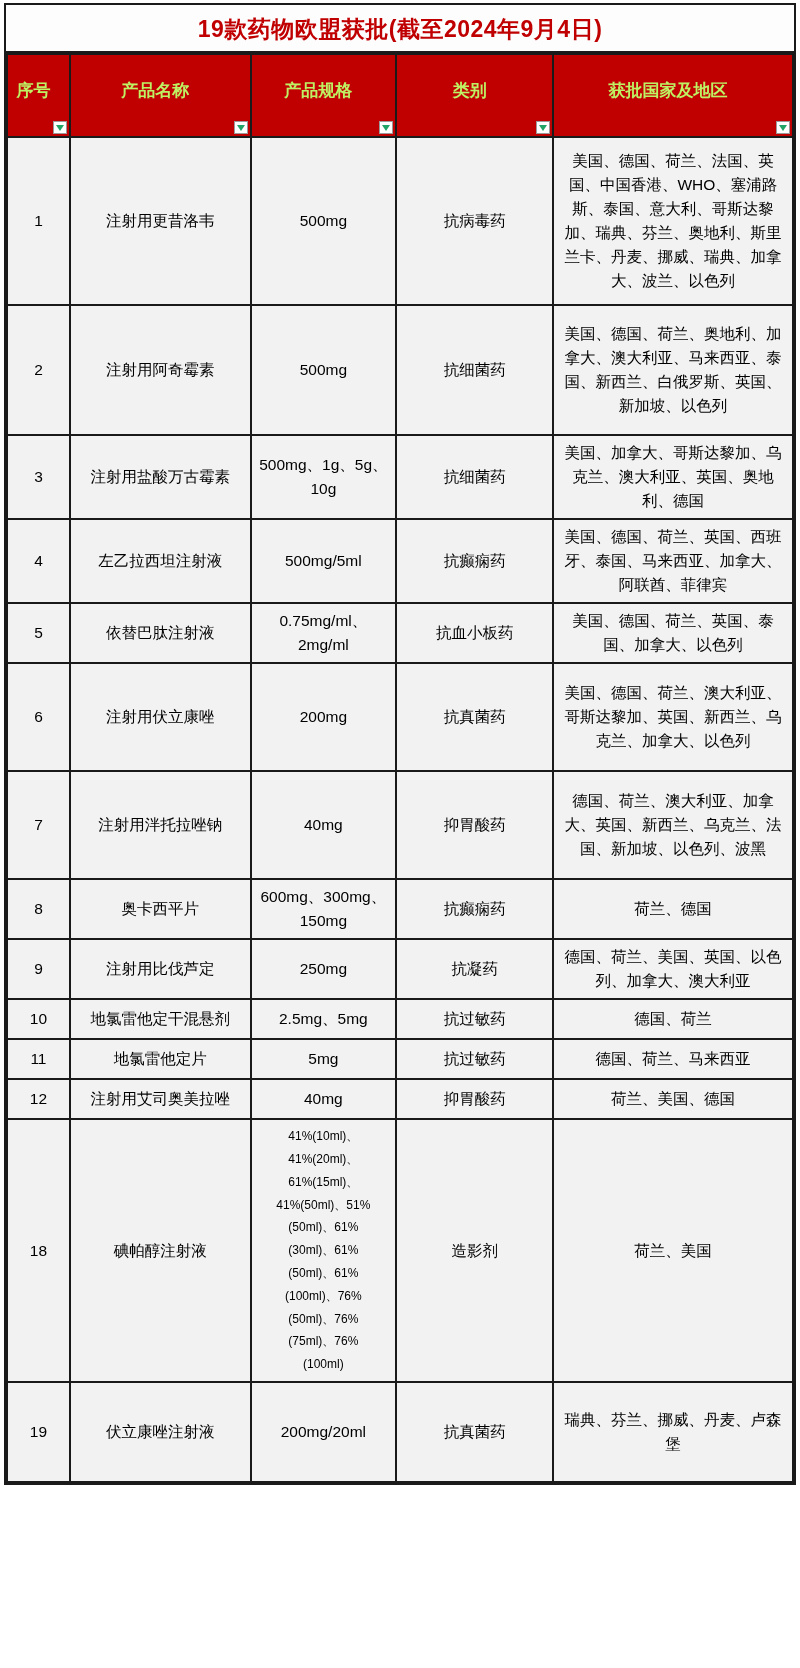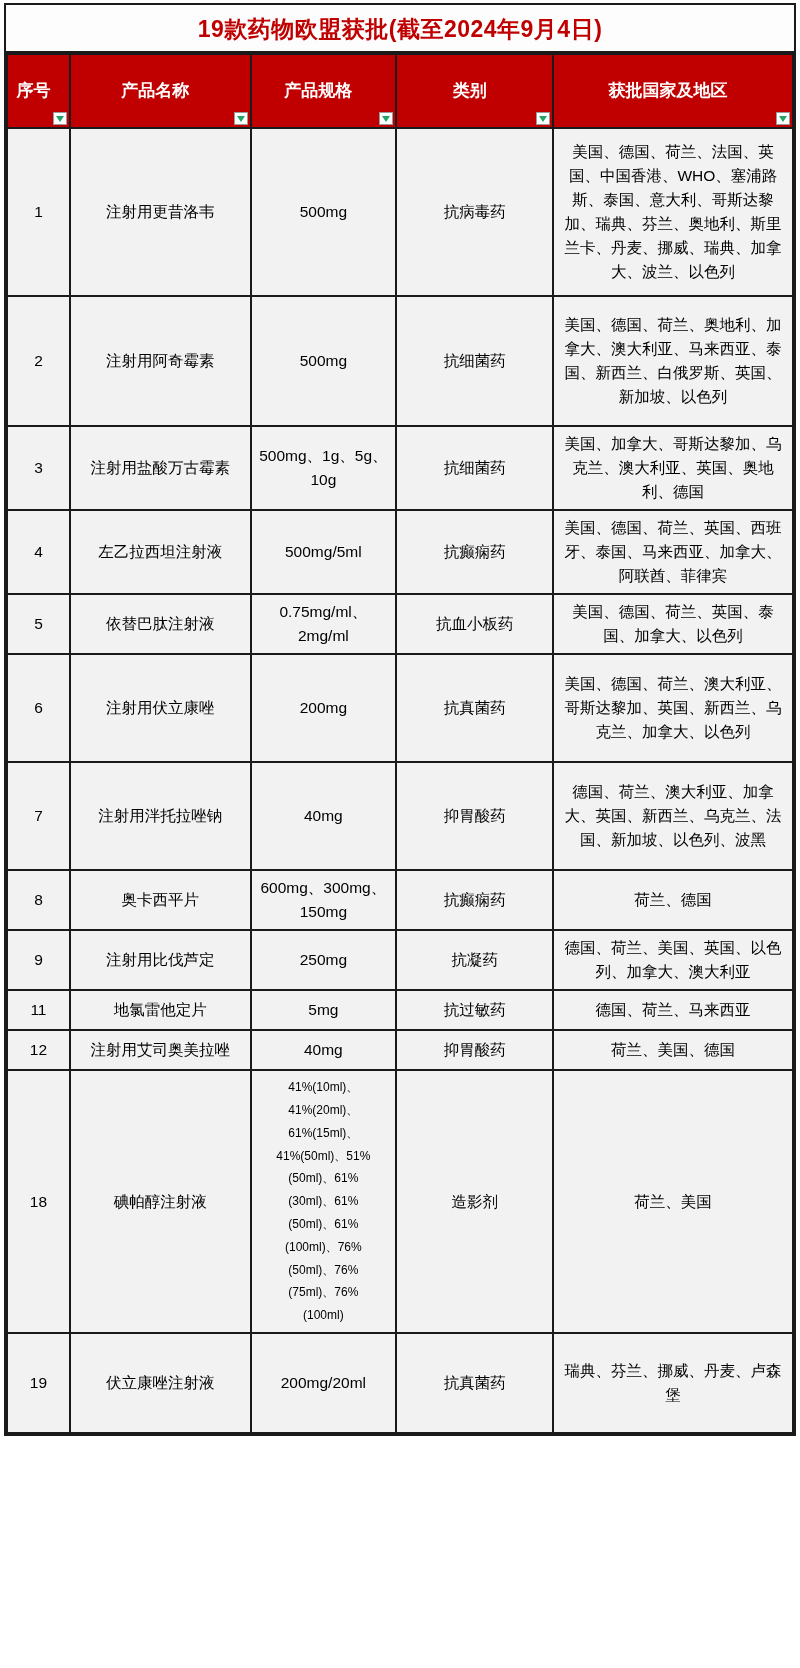--- a/index.html
+++ b/index.html
@@ -37,26 +37,26 @@
     table-layout: fixed;
   }
   th, td {
     border: 2px solid #1a1a1a;
     text-align: center;
     vertical-align: middle;
     white-space: pre-line;
   }
   th {
     background: #c00000;
-    color: #ffffff;
+    color: #bef264;
     font-size: 17px;
     font-weight: bold;
     height: 46px;
     position: relative;
-    padding: 4px 14px 5px 4px;
+    padding: 4px 14px 14px 4px;
   }
   col.c-no   { width: 8%; }
   col.c-name { width: 23%; }
   col.c-spec { width: 18.5%; }
   col.c-cat  { width: 20%; }
   col.c-reg  { width: 30.5%; }
   td {
     background: #f2f2f2;
     font-size: 15.5px;
     padding: 5px 6px;
@@ -197,20 +197,27 @@
   </tr>
 
   <tr class="h-sm">
     <td class="no">9</td>
     <td class="name">注射用比伐芦定</td>
     <td class="spec">250mg</td>
     <td class="category">抗凝药</td>
     <td class="regions">德国、荷兰、美国、英国、以色列、加拿大、澳大利亚</td>
   </tr>
 
+  <tr>
+    <td class="no">10</td>
+    <td class="name">地氯雷他定干混悬剂</td>
+    <td class="spec">2.5mg、5mg</td>
+    <td class="category">抗过敏药</td>
+    <td class="regions">德国、荷兰</td>
+  </tr>
 
   <tr>
     <td class="no">11</td>
     <td class="name">地氯雷他定片</td>
     <td class="spec">5mg</td>
     <td class="category">抗过敏药</td>
     <td class="regions">德国、荷兰、马来西亚</td>
   </tr>
 
   <tr>

